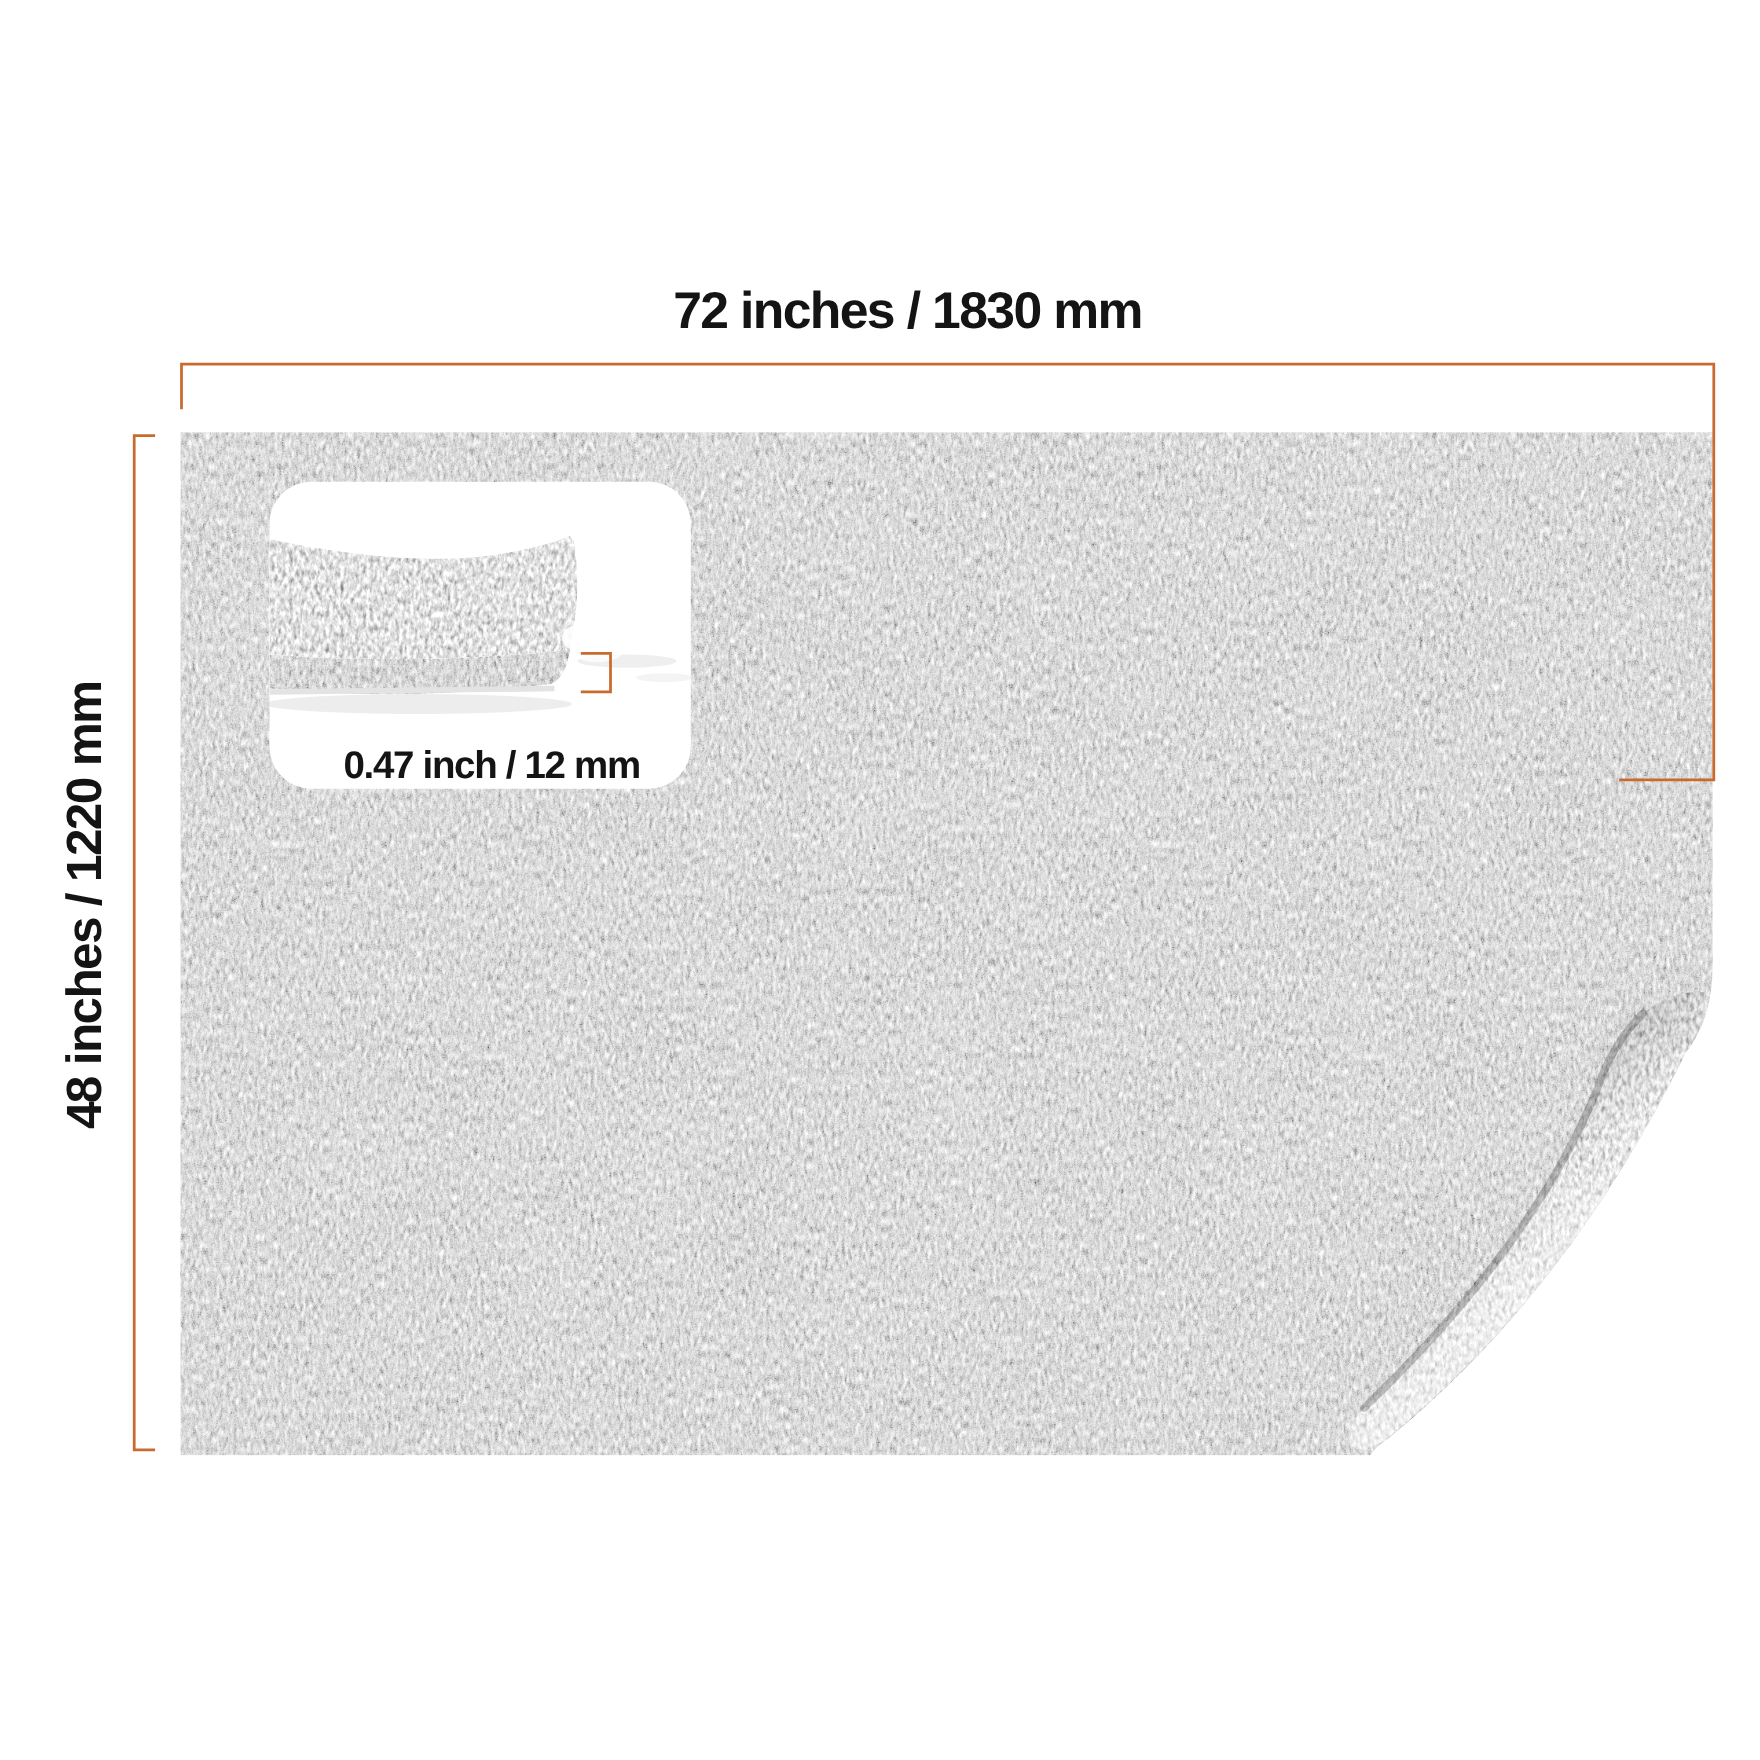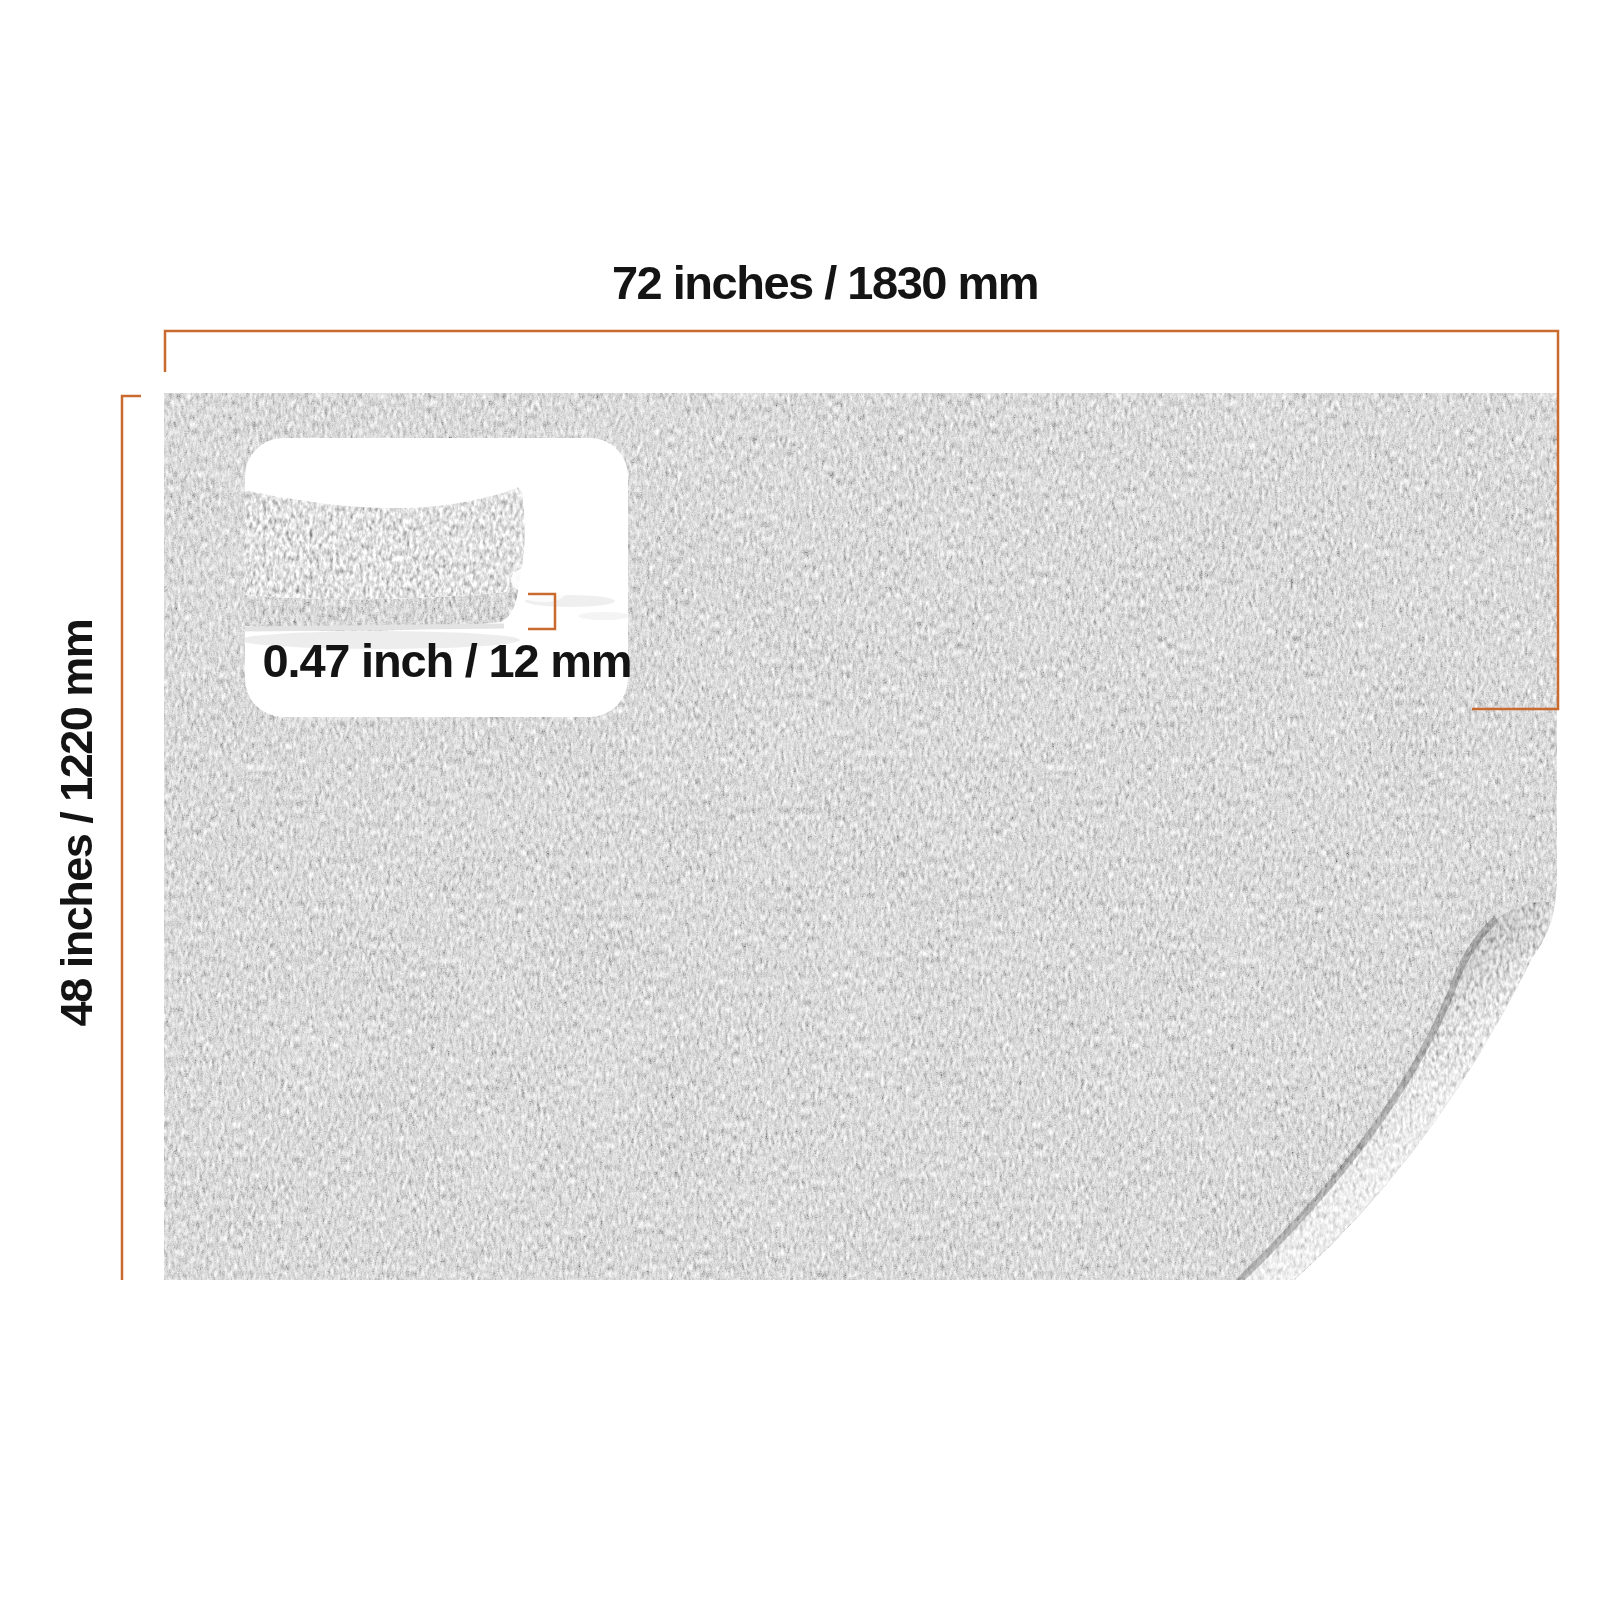--- a/index.html
+++ b/index.html
@@ -1,24 +1,24 @@
 <!DOCTYPE html>
 <html><head>
 <meta charset="utf-8">
 <style>
   html,body{margin:0;padding:0;background:#ffffff;}
-  .stage{position:relative;width:1600px;height:1280px;background:#ffffff;overflow:hidden;
+  .stage{position:relative;width:1600px;height:1600px;background:#ffffff;overflow:hidden;
          font-family:"Liberation Sans","DejaVu Sans",sans-serif;}
   .art{position:absolute;left:0;top:0;}
   .dim-label{position:absolute;font-weight:700;color:#141414;white-space:nowrap;line-height:1;}
   .label-width{left:825px;top:282px;font-size:47px;letter-spacing:-1.5px;
                transform:translate(-50%,-50%);}
   .label-height{left:76px;top:823px;font-size:45px;letter-spacing:-1.5px;
                 transform:translate(-50%,-50%) rotate(-90deg);}
-  .label-thickness{left:447px;top:660px;font-size:47px;letter-spacing:-1.2px;
+  .label-thickness{left:447px;top:696px;font-size:35px;letter-spacing:-1.2px;
                    transform:translate(-50%,-50%);}
 </style>
 </head>
 <body>
 
 <div class="stage">
 
   <svg class="art" width="1600" height="1600" viewBox="0 0 1600 1600">
     <defs>
 

